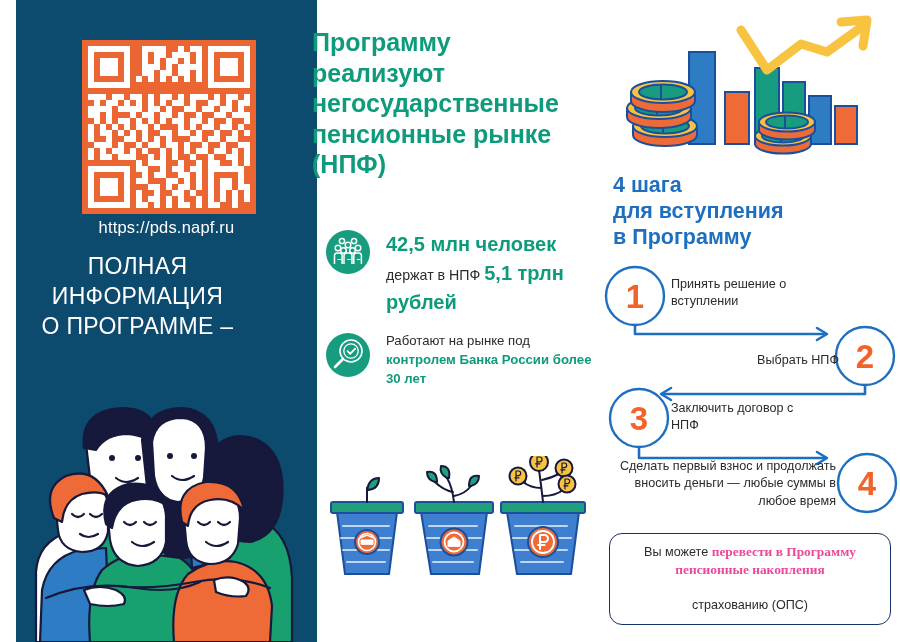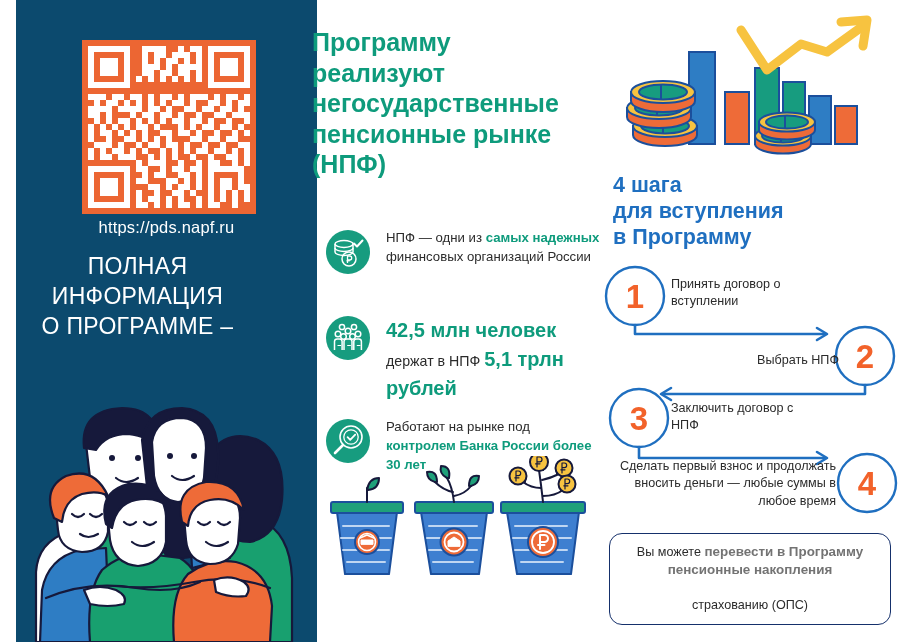--- a/index.html
+++ b/index.html
@@ -62,21 +62,21 @@
   .s2t{left:118px;top:90px;width:120px;text-align:right;}
   .s3n{left:18px;top:140px;}
   .s3t{left:70px;top:138px;width:140px;}
   .s4n{left:246px;top:205px;}
   .s4t{left:10px;top:196px;width:225px;text-align:right;}
 
   .note{position:absolute;left:8px;top:533px;width:282px;
         border:1.6px solid #15306B;border-radius:13px;
         padding:9px 10px 10px;box-sizing:border-box;text-align:center;
         font-size:12.6px;line-height:1.36;color:#2B2B2B;}
-  .note b{color:#737373;font-size:13.4px;}
+  .note b{color:#ec4899;font-size:13.4px;font-family:Liberation Serif, serif;}
 </style>
 </head>
 <body>
 
 <div class="left-panel">
 
   <div class="qr-wrap">
     <svg viewBox="0 0 29 29" shape-rendering="crispEdges" aria-hidden="true">
       <rect width="29" height="29" fill="#EC6633"></rect>
       <g fill="#ffffff">
@@ -347,38 +347,20 @@
   <div class="mid-title">
     <div>Программу</div>
     <div>реализуют</div>
     <div>негосударственные</div>
     <div>пенсионные рынке</div>
     <div>(НПФ)</div>
   </div>
 
   <div class="facts">
 
-    <div class="fact">
-      <div class="fact-icon">
-        <svg viewBox="0 0 44 44" aria-hidden="true">
-          <g fill="none" stroke="#ffffff" stroke-width="1.5">
-            <ellipse cx="18" cy="14" rx="9" ry="3.4"></ellipse>
-            <path d="M9 14v4c0 1.9 4 3.4 9 3.4s9-1.5 9-3.4v-4"></path>
-            <path d="M9 18v4c0 1.9 4 3.4 9 3.4s9-1.5 9-3.4v-4"></path>
-            <circle cx="23" cy="29" r="7"></circle>
-            <path d="M21.5 33v-7h2.2a2 2 0 0 1 0 4h-2.2" stroke-width="1.3"></path>
-            <path d="M20.5 30.8h3.3" stroke-width="1.2"></path>
-            <path d="M28 13.5l3 3 5.5-6" stroke-width="2" stroke-linecap="round" stroke-linejoin="round"></path>
-          </g>
-        </svg>
-      </div>
-      <div class="fact-text">
-        <span>НПФ — одни из </span><b>самых надежных</b><span> финансовых организаций России</span>
-      </div>
-    </div>
 
     <div class="fact big">
       <div class="fact-icon">
         <svg viewBox="0 0 44 44" aria-hidden="true">
           <g fill="none" stroke="#ffffff" stroke-width="1.5">
             <circle cx="16" cy="11" r="2.6"></circle>
               <circle cx="28" cy="11" r="2.6"></circle>
             <circle cx="22" cy="15" r="2.8"></circle>
             <circle cx="12" cy="18" r="2.8"></circle>
               <circle cx="32" cy="18" r="2.8"></circle>
@@ -561,21 +543,21 @@
       <g fill="none" stroke="#1F6FC0" stroke-width="2.6" stroke-linecap="round" stroke-linejoin="round">
         <path d="M34 63 L34 72 L224 72"></path>
         <path d="M216 66 L226 72 L216 78"></path>
         <path d="M264 123 L264 132 L62 132"></path>
         <path d="M70 126 L60 132 L70 138"></path>
         <path d="M38 185 L38 196 L224 196"></path>
         <path d="M216 190 L226 196 L216 202"></path>
       </g>
     </svg>
     <div class="step-num s1n">1</div>
-    <div class="step-txt s1t">Принять договор о вступлении</div>
+    <div class="step-txt s1t">Принять решение о вступлении</div>
     <div class="step-num s2n">2</div>
     <div class="step-txt s2t">Выбрать НПФ</div>
     <div class="step-num s3n">3</div>
     <div class="step-txt s3t">Заключить договор с НПФ</div>
     <div class="step-num s4n">4</div>
     <div class="step-txt s4t">Сделать первый взнос и продолжать вносить деньги — любые суммы в любое время</div>
   </div>
 
   <div class="note">
     <span>Вы можете </span><b>перевести в Программу</b><br>

